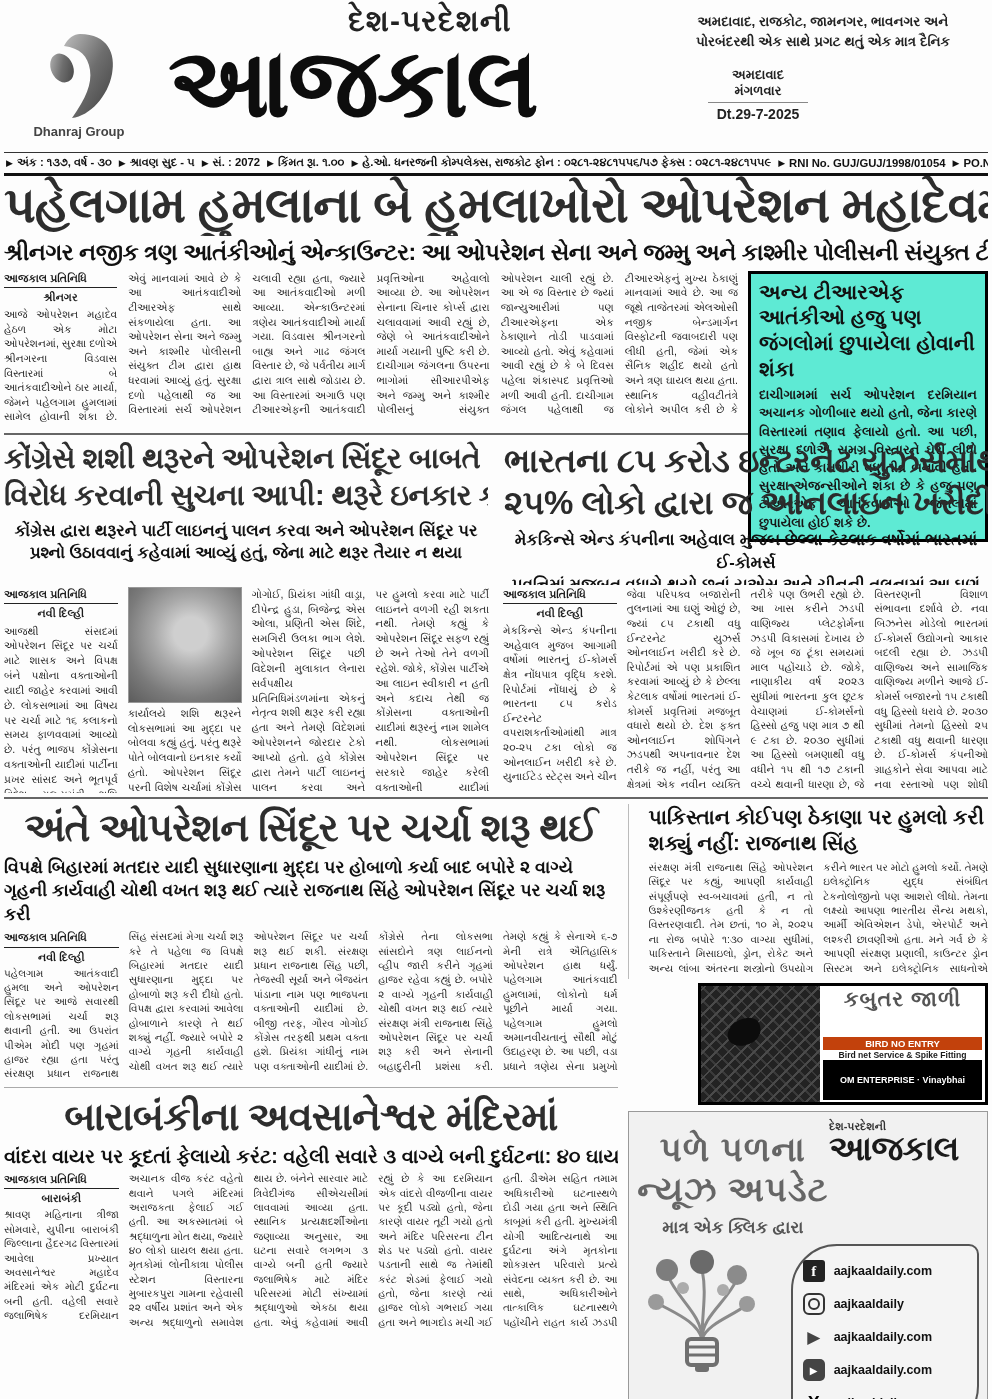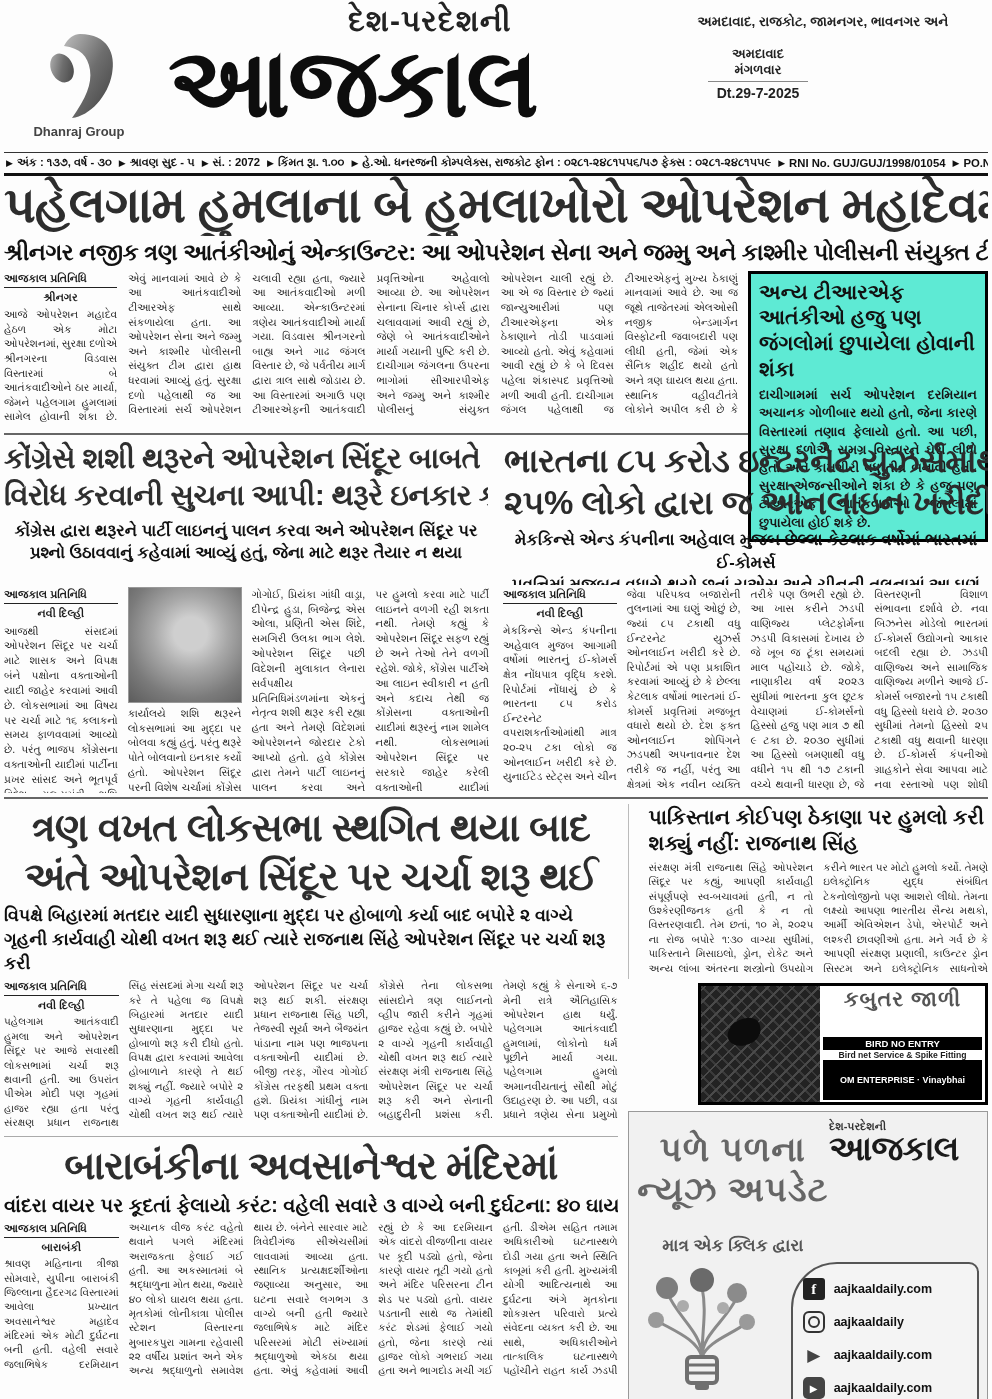--- a/index.html
+++ b/index.html
@@ -85,33 +85,33 @@
 
   
   .kab-ad { display:flex; border:3px solid #000; height:122px; margin:4px 0 4px 70px; background:#fff; overflow:hidden; }
   .kab-photo { width:42%; background:
       repeating-linear-gradient(45deg,#3a3a3a 0 2px,#1e1e1e 2px 9px),
       repeating-linear-gradient(-45deg,#4a4a4a 0 2px,#222 2px 9px);
       background-blend-mode:lighten; position:relative; }
   .kab-bird { position:absolute; left:22%; top:28%; width:34px; height:26px; background:#0c0c0c; border-radius:60% 40% 55% 45%; transform:rotate(-15deg); }
   .kab-right { flex:1; text-align:center; padding:2px 3px; display:flex; flex-direction:column; justify-content:space-between; }
   .kab-title { font-size:21px; font-weight:900; color:#555; line-height:1; letter-spacing:1px; }
-  .kab-noentry { background:#000000; color:#fff; font-size:9.5px; font-weight:bold; padding:1px 0;margin-top:28px; }
+  .kab-noentry { background:#c2410c; color:#fff; font-size:9.5px; font-weight:bold; padding:1px 0;margin-top:28px; }
   .kab-line1 { font-size:8.6px; font-weight:bold; }
   .kab-line2 { background:#000; color:#fff; font-size:9px; font-weight:bold; padding:15px 0; }
   .kab-addr { font-size:7.3px; font-weight:bold; color:#333; }
   .kab-phone { font-size:13.5px; font-weight:900; letter-spacing:.5px; }
 
   
   .social-box { flex:1; border:1px solid #999; background:#f1f1f1; margin-top:2px; padding:8px 8px 0; display:flex; flex-direction:column; overflow:hidden; }
   .sb-top { display:flex; }
   .sb-heading { flex:1; text-align:center; padding-top:10px; }
   .sb-h1 { font-size:34px; font-weight:900; color:#666; letter-spacing:1px; }
   .sb-h2 { font-size:34px; font-weight:900; color:#666; letter-spacing:1px; }
-  .sb-h3 { font-size:17px; font-weight:800; color:#555; margin-top:26px; }
+  .sb-h3 { font-size:17px; font-weight:800; color:#555; margin-top:8px; }
   .sb-brand { width:150px; text-align:left; }
   .sb-brand-script { font-size:11px; font-weight:bold; color:#333; }
   .sb-brand-title { font-size:34px; font-weight:900; color:#1a1a1a; letter-spacing:-1px; line-height:.9; }
   .sb-mid { display:flex; flex:1; margin-top:6px; }
   .sb-bulb { width:45%; position:relative; }
   .sb-quote { font-size:11.5px; font-weight:800; color:#444; line-height:1.3; margin-top:4px; }
   .sb-panel { flex:1; border:2px solid #555; border-radius:46px 10px 46px 10px; padding:14px 10px; display:flex; flex-direction:column; gap:11px; background:#f4f4f4; }
   .s-item { display:flex; align-items:center; gap:9px; }
   .s-label { font-size:12.5px; font-weight:800; color:#111; }
   .ic { width:22px; height:22px; display:flex; align-items:center; justify-content:center; flex:0 0 22px; }
@@ -142,20 +142,21 @@
       </svg>
       <div class="logo-caption">Dhanraj Group</div>
     </div>
     <div class="title-block">
       <div class="title-script">દેશ-પરદેશની</div>
       <div class="paper-title">આજકાલ</div>
     </div>
     <div class="mast-right">
       <div class="edition-lines">
         <div>અમદાવાદ, રાજકોટ, જામનગર, ભાવનગર અને</div>
+        <div>પોરબંદરથી એક સાથે પ્રગટ થતું એક માત્ર દૈનિક</div>
       </div>
       <div class="date-block">
         <div>અમદાવાદ</div>
         <div>મંગળવાર</div>
         <div class="d-rule"></div>
         <div class="date-en">Dt.29-7-2025</div>
       </div>
     </div>
   </div>
 
@@ -244,21 +245,20 @@
     <div class="row3-right">
       <div class="dateline">આજકાલ પ્રતિનિધિ</div>
       <div class="placeline">નવી દિલ્હી</div>
       <span>મેકકિન્સે એન્ડ કંપનીના અહેવાલ મુજબ આગામી વર્ષોમાં ભારતનું ઈ-કોમર્સ ક્ષેત્ર નોંધપાત્ર વૃદ્ધિ કરશે. રિપોર્ટમાં નોંધાયું છે કે ભારતના ૮૫ કરોડ ઈન્ટરનેટ વપરાશકર્તાઓમાંથી માત્ર ૨૦-૨૫ ટકા લોકો જ ઓનલાઈન ખરીદી કરે છે. યુનાઈટેડ સ્ટેટ્સ અને ચીન જેવા પરિપક્વ બજારોની તુલનામાં આ ઘણું ઓછું છે, જ્યાં ૮૫ ટકાથી વધુ ઈન્ટરનેટ યુઝર્સ ઓનલાઈન ખરીદી કરે છે. રિપોર્ટમાં એ પણ પ્રકાશિત કરવામાં આવ્યું છે કે છેલ્લા કેટલાક વર્ષોમાં ભારતમાં ઈ-કોમર્સ પ્રવૃત્તિમાં મજબૂત વધારો થયો છે. દેશ ફક્ત ઓનલાઈન શોપિંગને ઝડપથી અપનાવનાર દેશ તરીકે જ નહીં, પરંતુ આ ક્ષેત્રમાં એક નવીન વ્યક્તિ તરીકે પણ ઉભરી રહ્યો છે. આ ખાસ કરીને ઝડપી વાણિજ્ય પ્લેટફોર્મના ઝડપી વિકાસમાં દેખાય છે જે ખૂબ જ ટૂંકા સમયમાં માલ પહોંચાડે છે. જોકે, નાણાકીય વર્ષ ૨૦૨૩ સુધીમાં ભારતના કુલ છૂટક વેચાણમાં ઈ-કોમર્સનો હિસ્સો હજુ પણ માત્ર ૭ થી ૯ ટકા છે. ૨૦૩૦ સુધીમાં આ હિસ્સો બમણાથી વધુ વધીને ૧૫ થી ૧૭ ટકાની વચ્ચે થવાની ધારણા છે, જે વિસ્તરણની વિશાળ સંભાવના દર્શાવે છે. નવા બિઝનેસ મોડેલો ભારતમાં ઈ-કોમર્સ ઉદ્યોગનો આકાર બદલી રહ્યા છે. ઝડપી વાણિજ્ય અને સામાજિક વાણિજ્ય મળીને આજે ઈ-કોમર્સ બજારનો ૧૫ ટકાથી વધુ હિસ્સો ધરાવે છે. ૨૦૩૦ સુધીમાં તેમનો હિસ્સો ૨૫ ટકાથી વધુ થવાની ધારણા છે. ઈ-કોમર્સ કંપનીઓ ગ્રાહકોને સેવા આપવા માટે નવા રસ્તાઓ પણ શોધી રહી છે, તેઓ ઘરેલુ સેવાઓ, વ્યાવસાયિક મદદ અને તબીબી સહાય માટે તાત્કાલિક બુકિંગ જેવી નવી શ્રેણીઓમાં વિસ્તરણ કરી રહી છે. ભારતીય ઈ-કોમર્સમાં વૃદ્ધિનો આગામી મોજો બે મુખ્ય પરિબળોથી આવવાની શક્યતા છે. એક છે બીટુબી (બિઝનેસ-ટુ-બિઝનેસ) વાણિજ્ય અને મકાન સામગ્રી જેવા નવા સેગમેન્ટમાં પ્રવેશ વધવો. બીજું છે ટાયર-ટુ અને ટાયર-થ્રી શહેરોમાંથી વધતી માંગ. આ શહેરોમાં મેટ્રો અને ટાયર-વન શહેરો કરતાં વધુ ઝડપથી આવક વૃદ્ધિ જોવા મળી રહી છે.</span>
     </div>
   </div>
 
   <div class="band45">
 
     <div class="b-left">
-      <div class="h-big">ત્રણ વખત લોકસભા સ્થગિત થયા બાદ</div>
       <div class="h-big">અંતે ઓપરેશન સિંદૂર પર ચર્ચા શરૂ થઈ</div>
       <div class="h-subbig">વિપક્ષે બિહારમાં મતદાર યાદી સુધારણાના મુદ્દા પર હોબાળો કર્યા બાદ બપોરે ૨ વાગ્યે ગૃહની કાર્યવાહી ચોથી વખત શરૂ થઈ ત્યારે રાજનાથ સિંહે ઓપરેશન સિંદૂર પર ચર્ચા શરૂ કરી</div>
       <div class="body-cols5 sindoor-body">
         <div class="dateline">આજકાલ પ્રતિનિધિ</div>
         <div class="placeline">નવી દિલ્હી</div>
         <span>પહેલગામ આતંકવાદી હુમલા અને ઓપરેશન સિંદૂર પર આજે સવારથી લોકસભામાં ચર્ચા શરૂ થવાની હતી. આ ઉપરાંત પીએમ મોદી પણ ગૃહમાં હાજર રહ્યા હતા પરંતુ સંરક્ષણ પ્રધાન રાજનાથ સિંહ સંસદમાં મેગા ચર્ચા શરૂ કરે તે પહેલા જ વિપક્ષે બિહારમાં મતદાર યાદી સુધારણાના મુદ્દા પર હોબાળો શરૂ કરી દીધો હતો. વિપક્ષ દ્વારા કરવામાં આવેલા હોબાળાને કારણે તે થઈ શક્યું નહીં. જ્યારે બપોરે ૨ વાગ્યે ગૃહની કાર્યવાહી ચોથી વખત શરૂ થઈ ત્યારે ઓપરેશન સિંદૂર પર ચર્ચા શરૂ થઈ શકી. સંરક્ષણ પ્રધાન રાજનાથ સિંહ પછી, તેજસ્વી સૂર્યા અને બૈજયંત પાંડાના નામ પણ ભાજપના વક્તાઓની યાદીમાં છે. બીજી તરફ, ગૌરવ ગોગોઈ કોંગ્રેસ તરફથી પ્રથમ વક્તા હશે. પ્રિયંકા ગાંધીનું નામ પણ વક્તાઓની યાદીમાં છે. કોંગ્રેસે તેના લોકસભા સાંસદોને ત્રણ લાઈનનો વ્હીપ જારી કરીને ગૃહમાં હાજર રહેવા કહ્યું છે. બપોરે ૨ વાગ્યે ગૃહની કાર્યવાહી ચોથી વખત શરૂ થઈ ત્યારે સંરક્ષણ મંત્રી રાજનાથ સિંહે ઓપરેશન સિંદૂર પર ચર્ચા શરૂ કરી અને સેનાની બહાદુરીની પ્રશંસા કરી. તેમણે કહ્યું કે સેનાએ ૬-૭ મેની રાત્રે ઐતિહાસિક ઓપરેશન હાથ ધર્યું. પહેલગામ આતંકવાદી હુમલામાં, લોકોનો ધર્મ પૂછીને માર્યા ગયા. પહેલગામ હુમલો અમાનવીયતાનું સૌથી મોટું ઉદાહરણ છે. આ પછી, વડા પ્રધાને ત્રણેય સેના પ્રમુખો સાથે બેઠક યોજી અને નિર્ણાયક કાર્યવાહી માટે મંજૂરી આપી. આપણી સેના બલિદાન આપવામાં પાછળ રહેશે નહીં. ઓપરેશન વિશે માહિતી આપતાં તેમણે કહ્યું કે અમે આતંકવાદીઓને તેમના ઘરમાં ઘૂસીને મારી નાખ્યા. સેનાએ આતંકવાદીઓ પાસેથી આપણી માતાઓ અને બહેનોના સિંદૂરનો બદલો લીધો. હું ખૂબ કૃતજ્ઞતાપૂર્વક કહી રહ્યો છું, આ ઓપરેશનમાં સૌથી વધુ આતંકવાદીઓ અને હેન્ડલર્સ માર્યા ગયા. મૃતકોની સંખ્યા આનાથી ઘણી વધારે છે. રાજનાથ સિંહે કહ્યું કે આ હુમલાઓ ઉશ્કેરણીજનક નહોતા. પાકિસ્તાને લશ્કરી ઠેકાણાઓ પર હુમલો કર્યો. અમે આ હુમલાઓને નિષ્ફળ બનાવ્યા. આ ઉગ્રતા પર આપણો જડબાતોડ જવાબ સારી રીતે માપવામાં આવ્યો હતો. આપણી કાર્યવાહી સંપૂર્ણપણે સ્વ-બચાવમાં હતી. પાકિસ્તાને ૭ મે થી ૧૦ મે સુધી રાત્રે ૧:૩૦ વાગ્યે હુમલો કરવા માટે મિસાઈલો અને લાંબા અંતરના શસ્ત્રોનો ઉપયોગ કર્યો. તેમનું લક્ષ્ય આપણા લશ્કરી થાણા હતા. આપણી સંરક્ષણ પ્રણાલી અને ઇલેક્ટ્રોનિક ઉપકરણોએ પાકિસ્તાન દ્વારા કરવામાં આવેલા દરેક હુમલાને નિષ્ફળ બનાવ્યા અને પાકિસ્તાન કોઈપણ લક્ષ્યને નિશાન બનાવી શક્યું નહીં. આપણી કાર્યવાહી હિંમતવાન અને મજબૂત હતી. આપણા દળોએ આ મિશનને સફળતાપૂર્વક પાર પાડવામાં સફળતા મેળવી.</span>
       </div>
 
       <div class="h-big" style="margin-top:5px">બારાબંકીના અવસાનેશ્વર મંદિરમાં</div>
       <div class="h-subbara">વાંદરા વાયર પર કૂદતાં ફેલાયો કરંટ: વહેલી સવારે ૩ વાગ્યે બની દુર્ઘટના: ૪૦ ઘાયલ</div>

